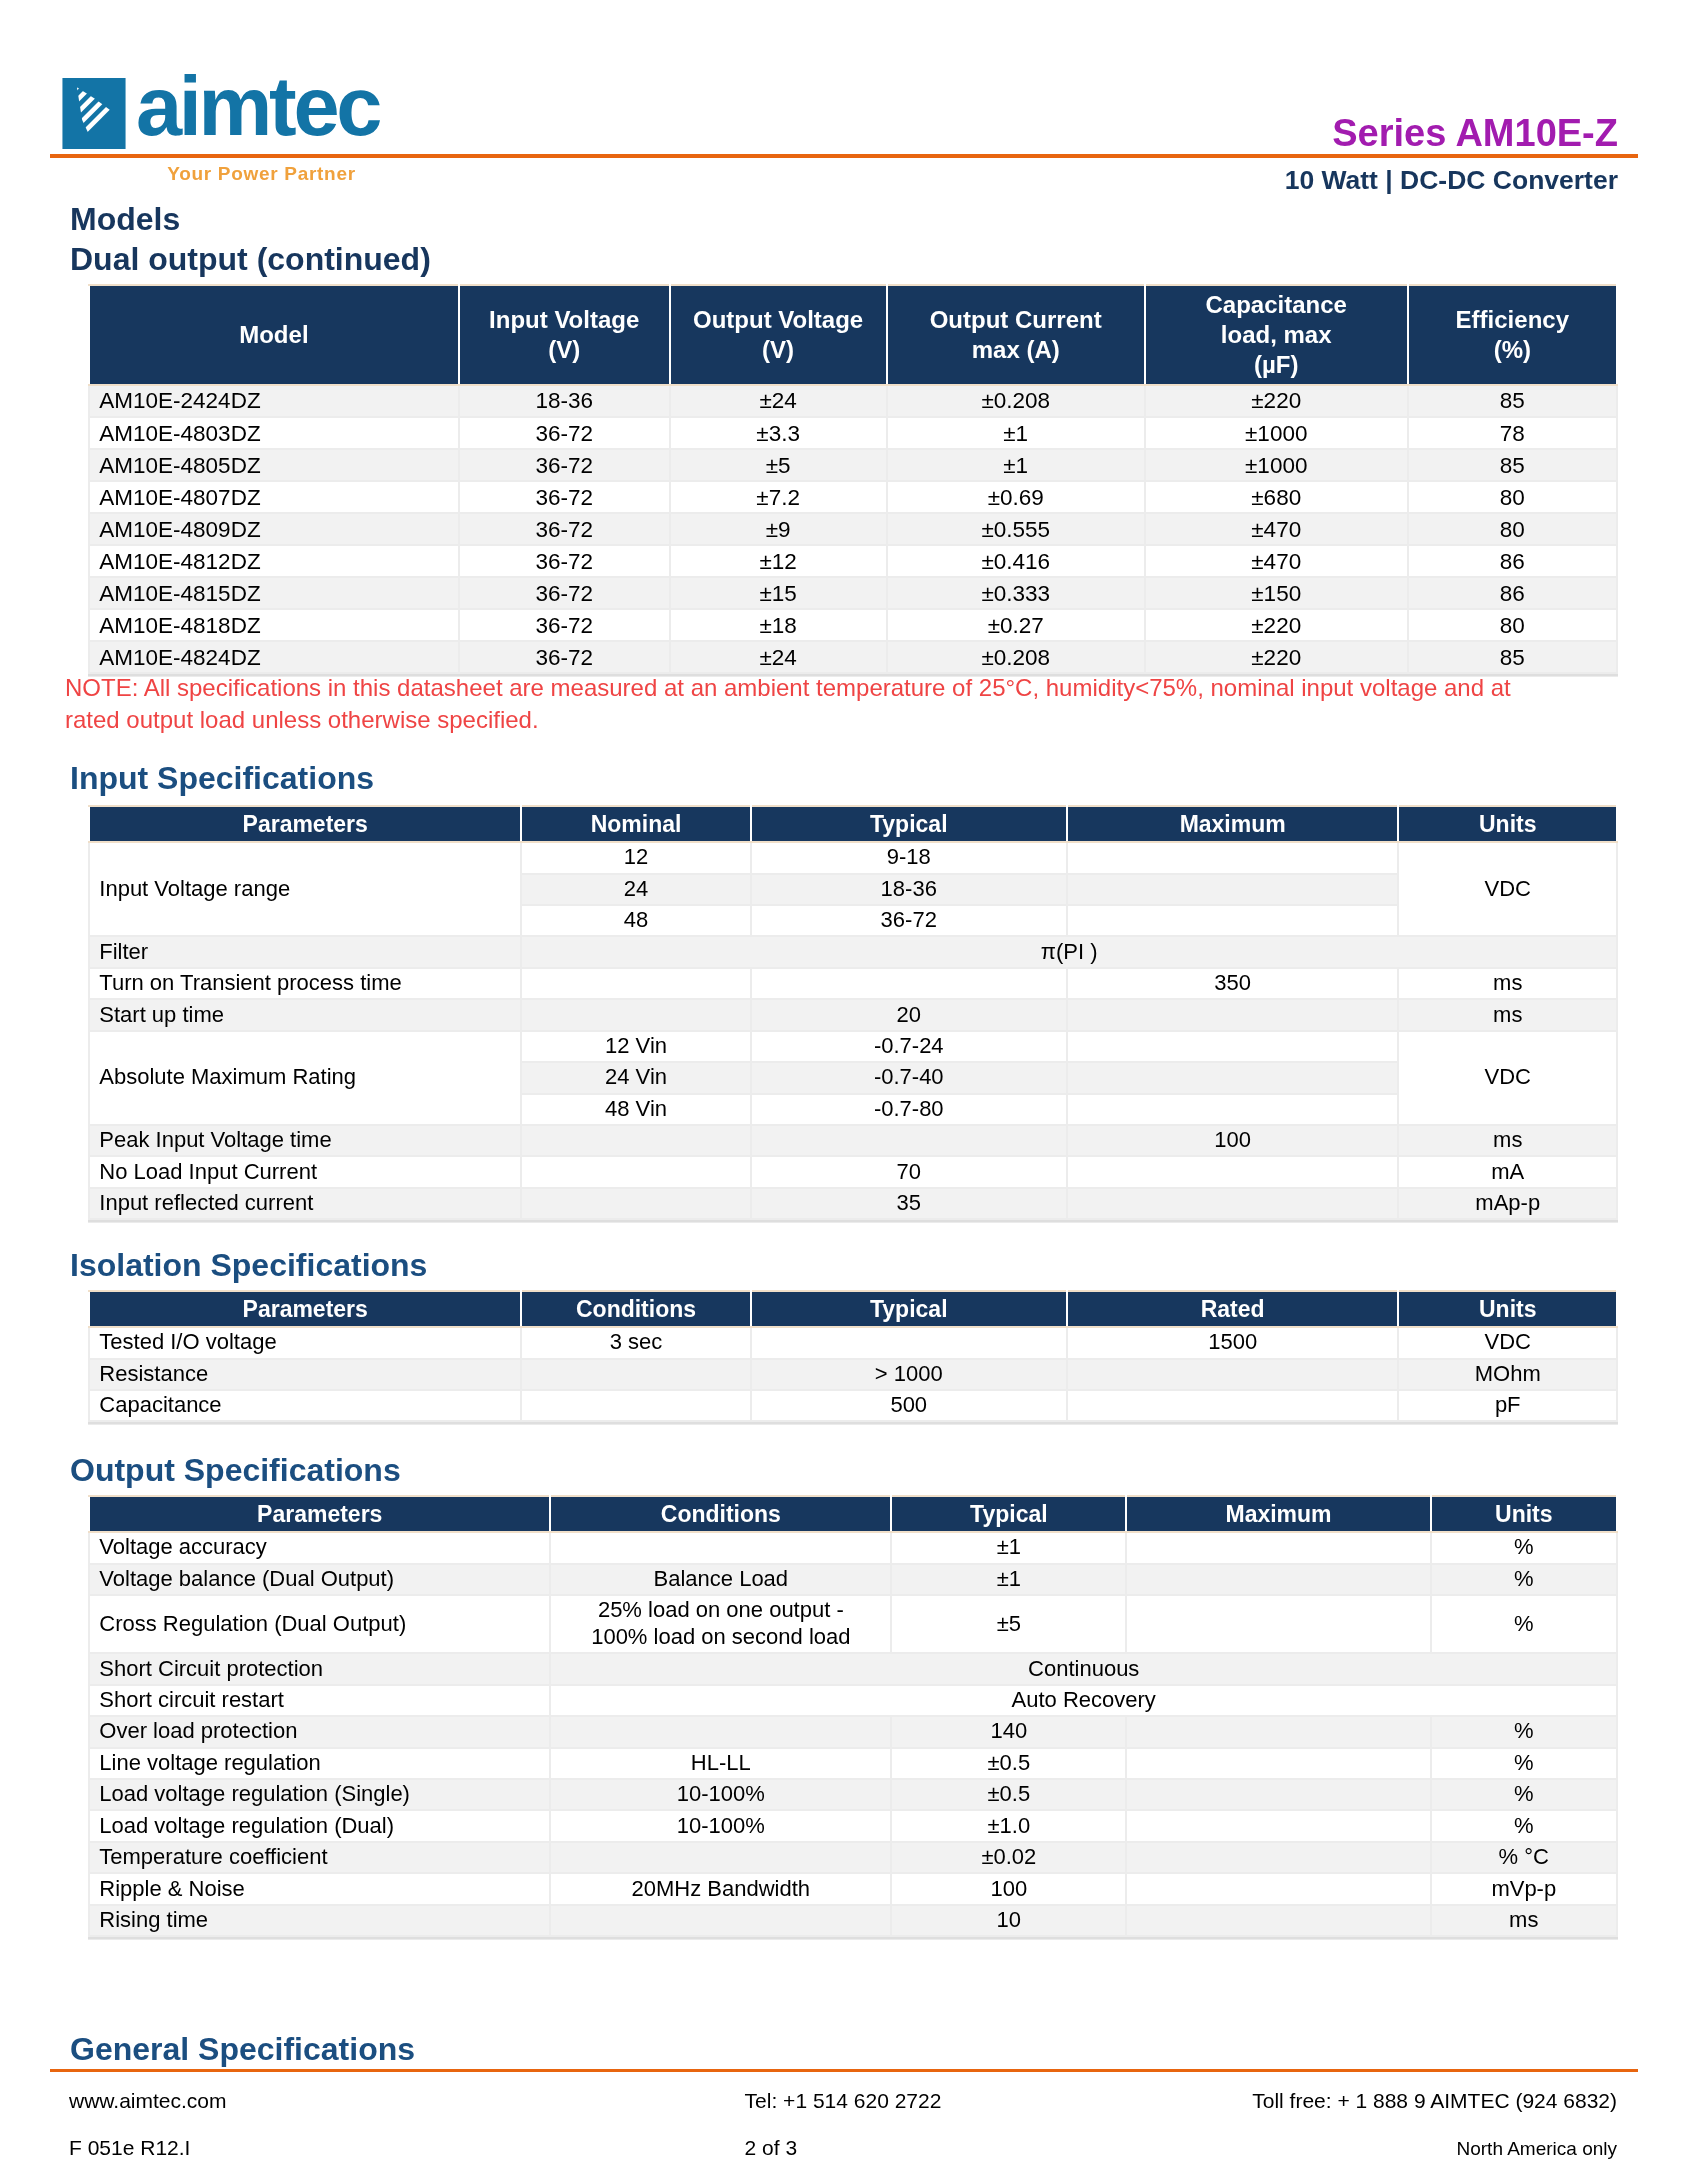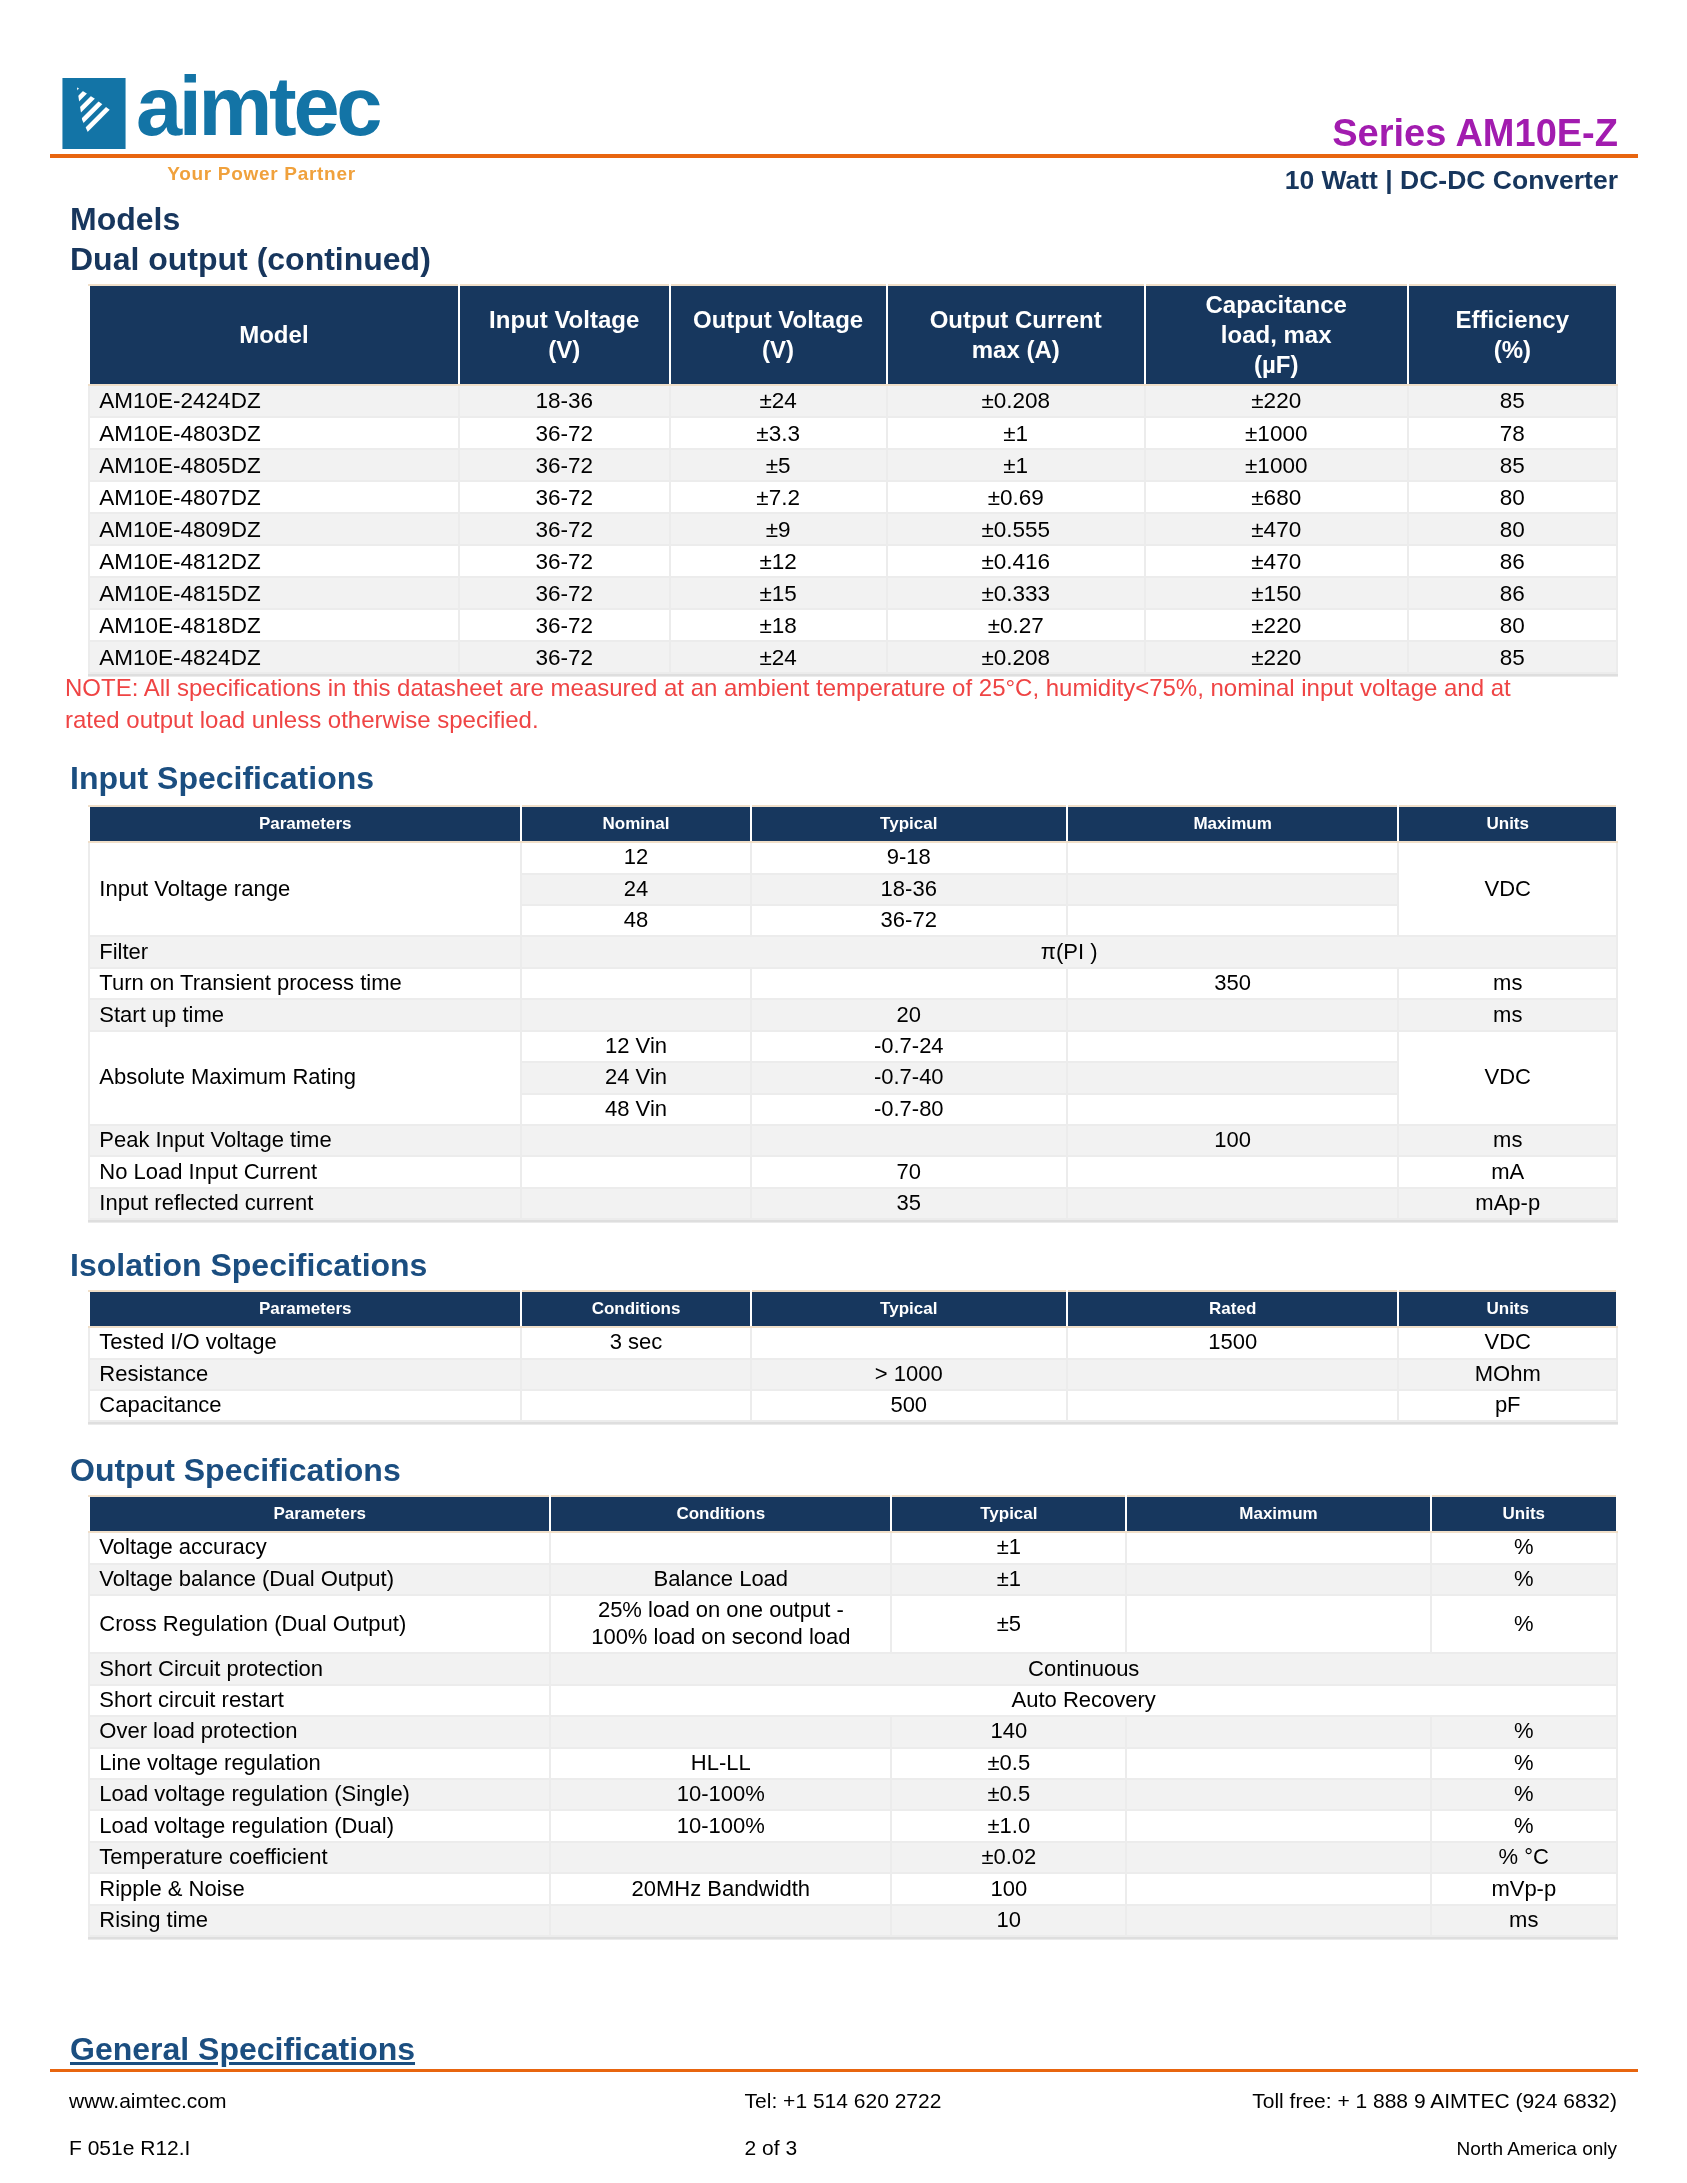--- a/index.html
+++ b/index.html
@@ -32,21 +32,21 @@
 
   .note{font-size:24px;line-height:32px;white-space:pre-line;color:#ef4444;}
 
   
   table.t{
     border-collapse:collapse;table-layout:fixed;width:1530px;
     background:#ffffff;
   }
   table.t th{
     background:#17375E;color:#ffffff;font-weight:bold;
-    font-size:17px;line-height:1.25;
+    font-size:23px;line-height:1.25;
     border-left:2px solid #ffffff;border-right:2px solid #ffffff;
     border-top:2px solid #F0DFC9;border-bottom:2px solid #F0DFC9;
     white-space:pre-line;text-align:center;vertical-align:middle;
     padding:2.6px 5.3px;
   }
   table.t td{
     font-size:22px;line-height:1.22;
     border:2px solid #ECECEC;
     text-align:center;vertical-align:middle;
     height:26.5px;padding:1.3px 9.3px;
@@ -449,21 +449,21 @@
             <td class="al">Rising time</td>
             <td>&nbsp;</td>
             <td>10</td>
             <td>&nbsp;</td>
             <td>ms</td>
           </tr>
         </tbody>
       </table>
   </div>
 
-  <div class="abs h1 section" style="left:70px;top:2032px;text-decoration:underline;">General Specifications</div>
+  <div class="abs h1 section" style="left:70px;top:2032px;">General Specifications</div>
 
   <div class="abs rule" style="left:50px;top:2069px;width:1588px;height:3.3px;"></div>
   <div class="abs footer" style="left:69px;top:2089px;width:1548px;">
     <div>www.aimtec.com</div>
     <div class="c">Tel: +1 514 620 2722</div>
     <div class="r">Toll free: + 1 888 9 AIMTEC (924 6832)</div>
     <div>F 051e R12.I</div>
     <div class="c">2 of 3</div>
     <div class="r small">North America only</div>
   </div>

